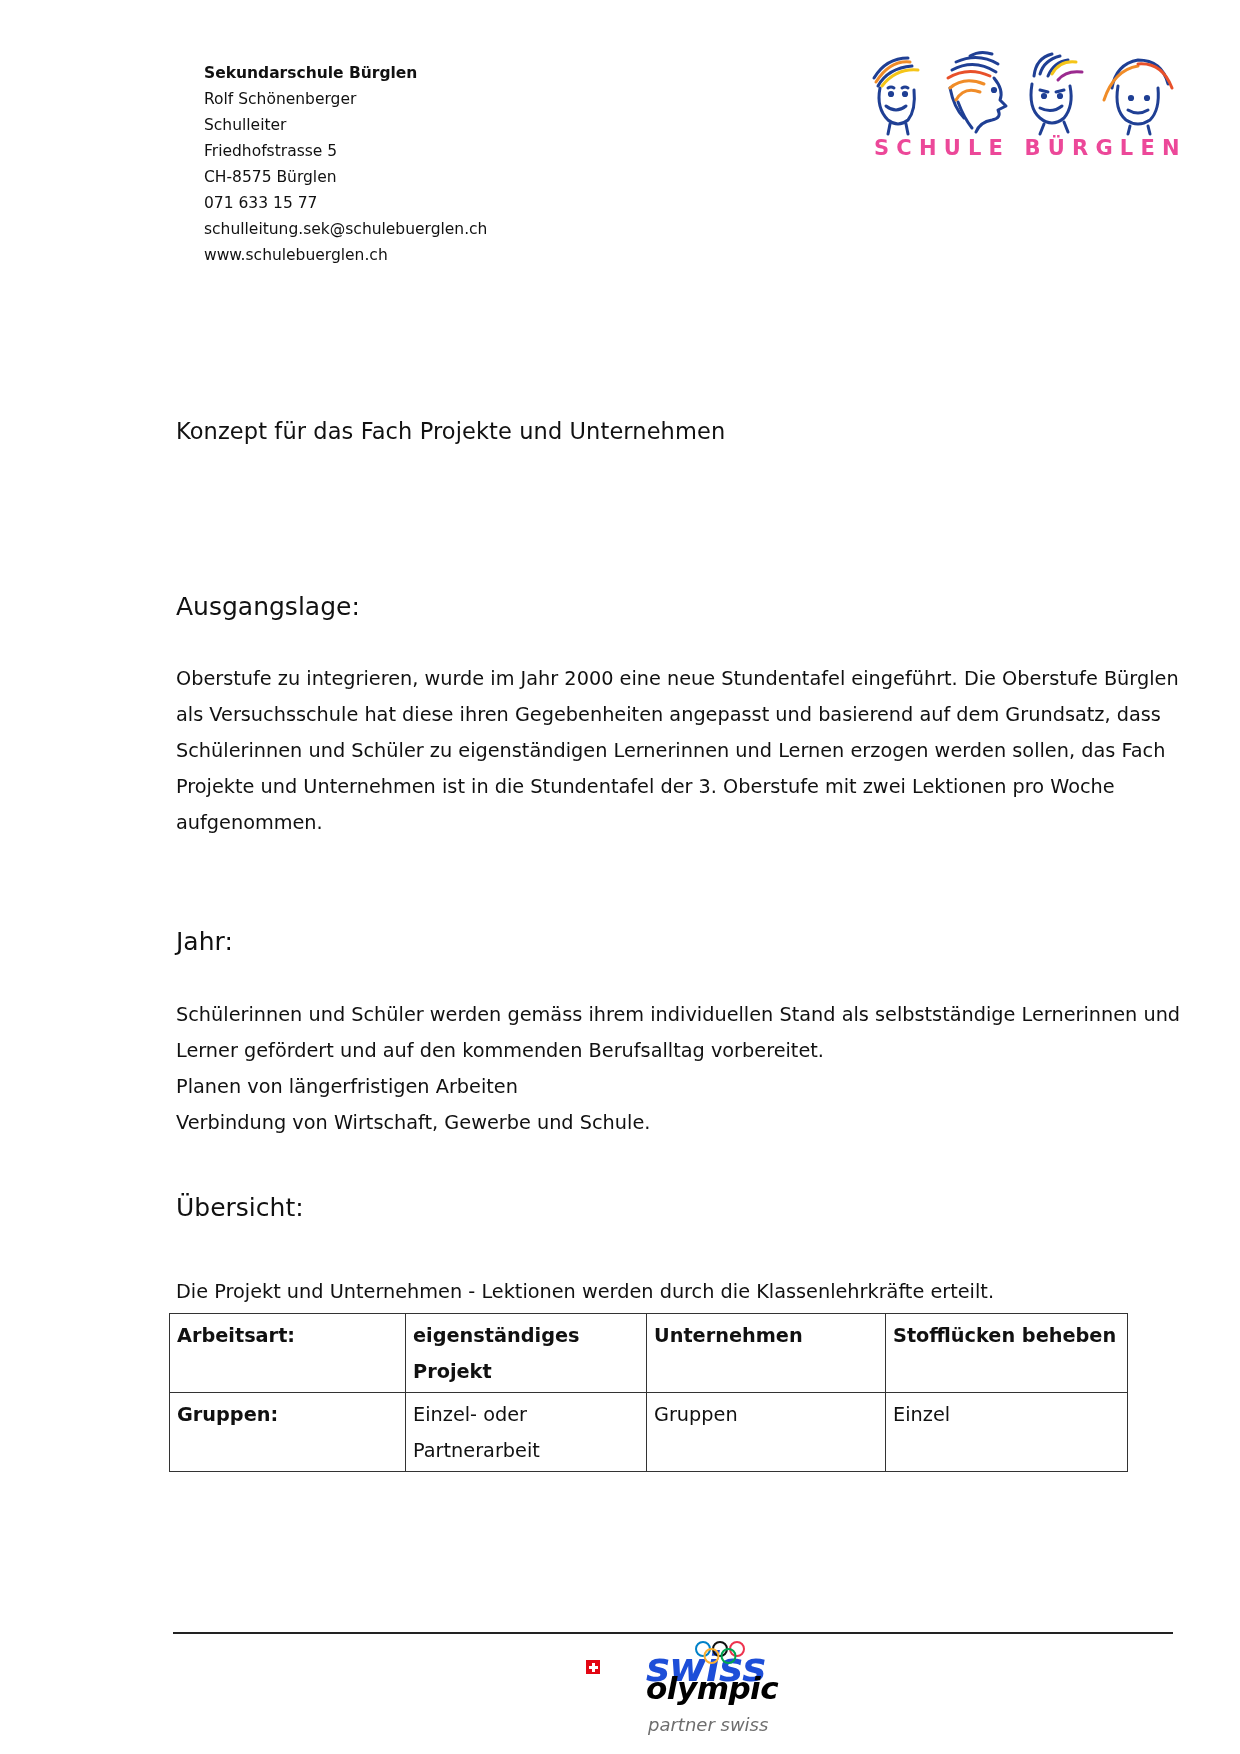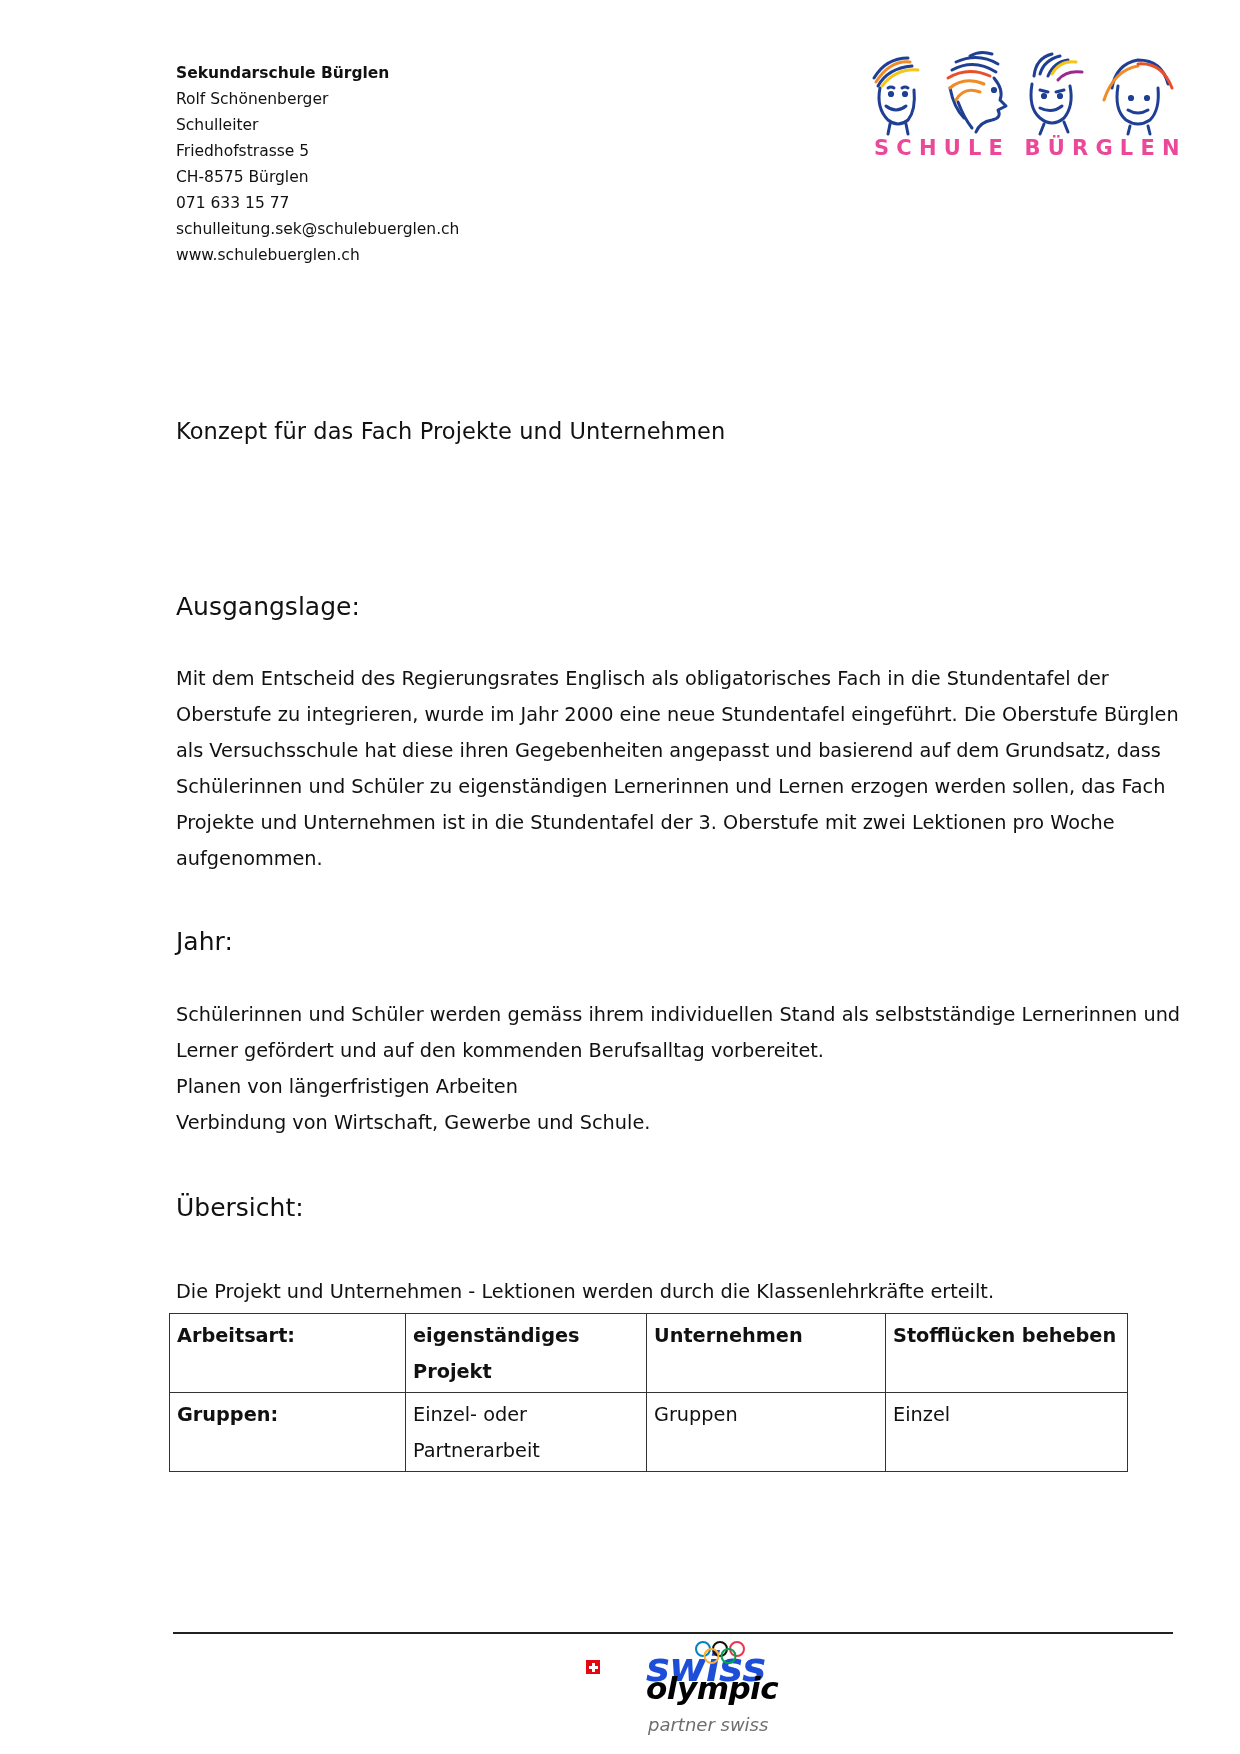--- a/index.html
+++ b/index.html
@@ -5,21 +5,21 @@
   html, body { margin: 0; padding: 0; background: #ffffff; }
   body {
     width: 1240px; height: 1754px; position: relative; overflow: hidden;
     font-family: "DejaVu Sans", "Liberation Sans", sans-serif;
     color: #111111;
   }
   .abs { position: absolute; }
 
   
   .letterhead { left: 176px; top: 60px; font-size: 15.5px; line-height: 26px; }
-  .letterhead .line { display: block; white-space: nowrap; }
+  .letterhead .line { display: block; white-space: nowrap; margin-left: 28px; }
   .letterhead .bold { font-weight: bold; }
 
   
   .logo { left: 868px; top: 48px; width: 310px; height: 120px; }
   .logo-text {
     position: absolute; left: 6px; top: 88px; width: 300px;
     font-family: "DejaVu Sans", sans-serif; font-size: 21px; font-weight: bold;
     color: #ec4899; letter-spacing: 7.2px; white-space: nowrap;
   }
 
@@ -128,21 +128,20 @@
     <path d="M236 52 Q246 22 270 18" stroke="#f08c28" stroke-width="3"></path>
     <path d="M270 16 Q294 14 304 40" stroke="#e8502a" stroke-width="3"></path>
   </svg>
   <div class="logo-text">SCHULE BÜRGLEN</div>
 </div>
 
 <div class="abs doc-title">Konzept für das Fach Projekte und Unternehmen</div>
 
 <div class="abs section-heading" style="top:592px;">Ausgangslage:</div>
 <div class="abs para" style="top:661px;">
-  <span class="line">Mit dem Entscheid des Regierungsrates Englisch als obligatorisches Fach in die Stundentafel der</span>
   <span class="line">Oberstufe zu integrieren, wurde im Jahr 2000 eine neue Stundentafel eingeführt. Die Oberstufe Bürglen</span>
   <span class="line">als Versuchsschule hat diese ihren Gegebenheiten angepasst und basierend auf dem Grundsatz, dass</span>
   <span class="line">Schülerinnen und Schüler zu eigenständigen Lernerinnen und Lernen erzogen werden sollen, das Fach</span>
   <span class="line">Projekte und Unternehmen ist in die Stundentafel der 3. Oberstufe mit zwei Lektionen pro Woche</span>
   <span class="line">aufgenommen.</span>
 </div>
 
 <div class="abs section-heading" style="top:927px;">Jahr:</div>
 <div class="abs para" style="top:997px;">
   <span class="line">Schülerinnen und Schüler werden gemäss ihrem individuellen Stand als selbstständige Lernerinnen und</span>

